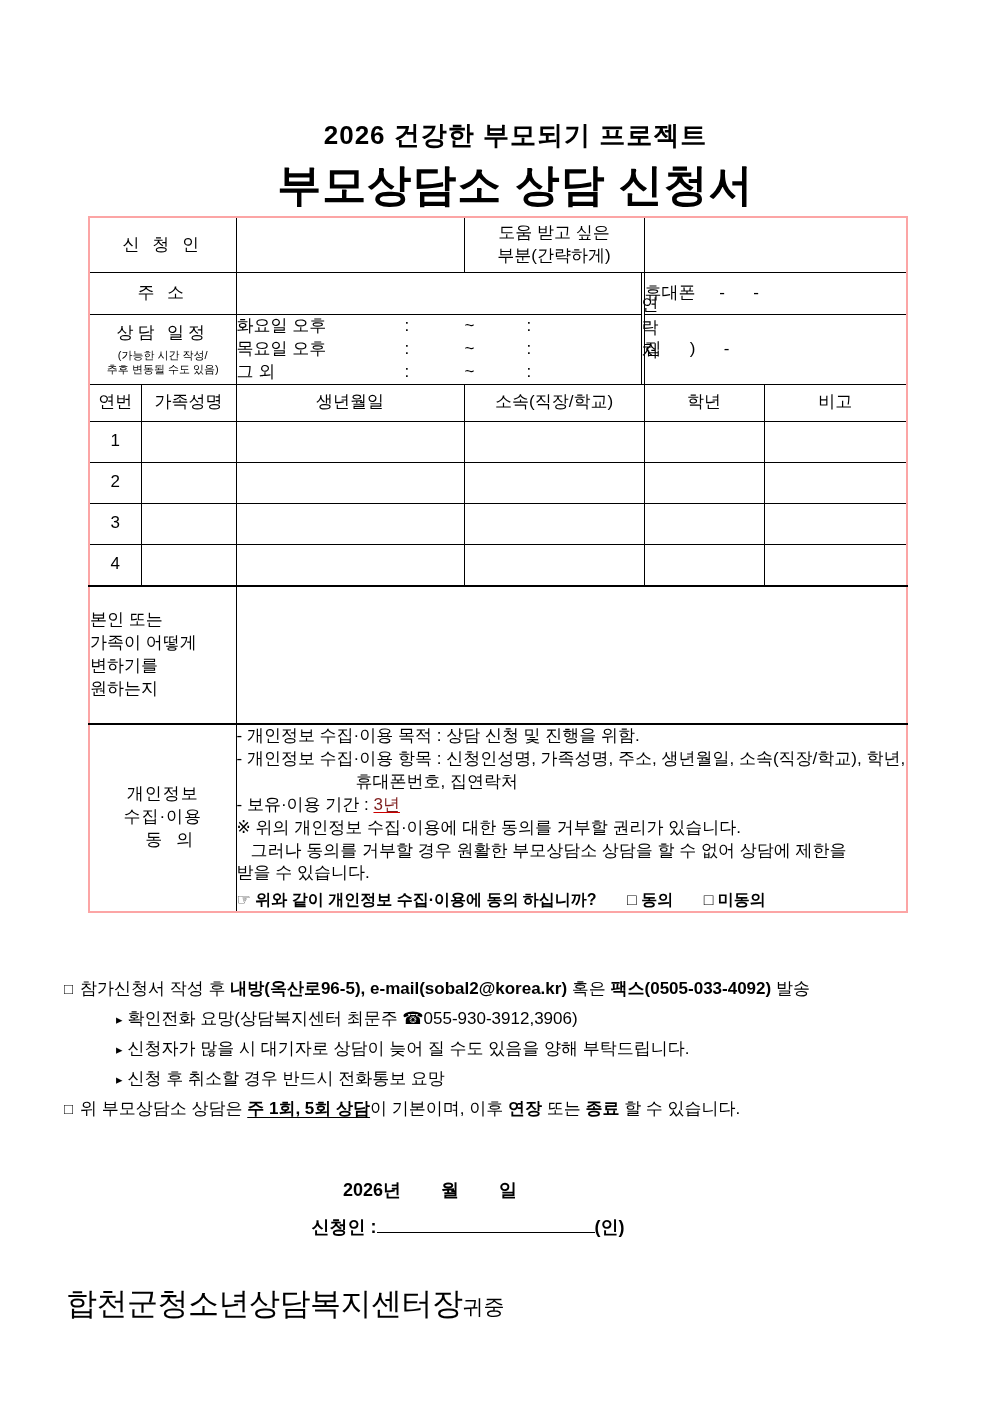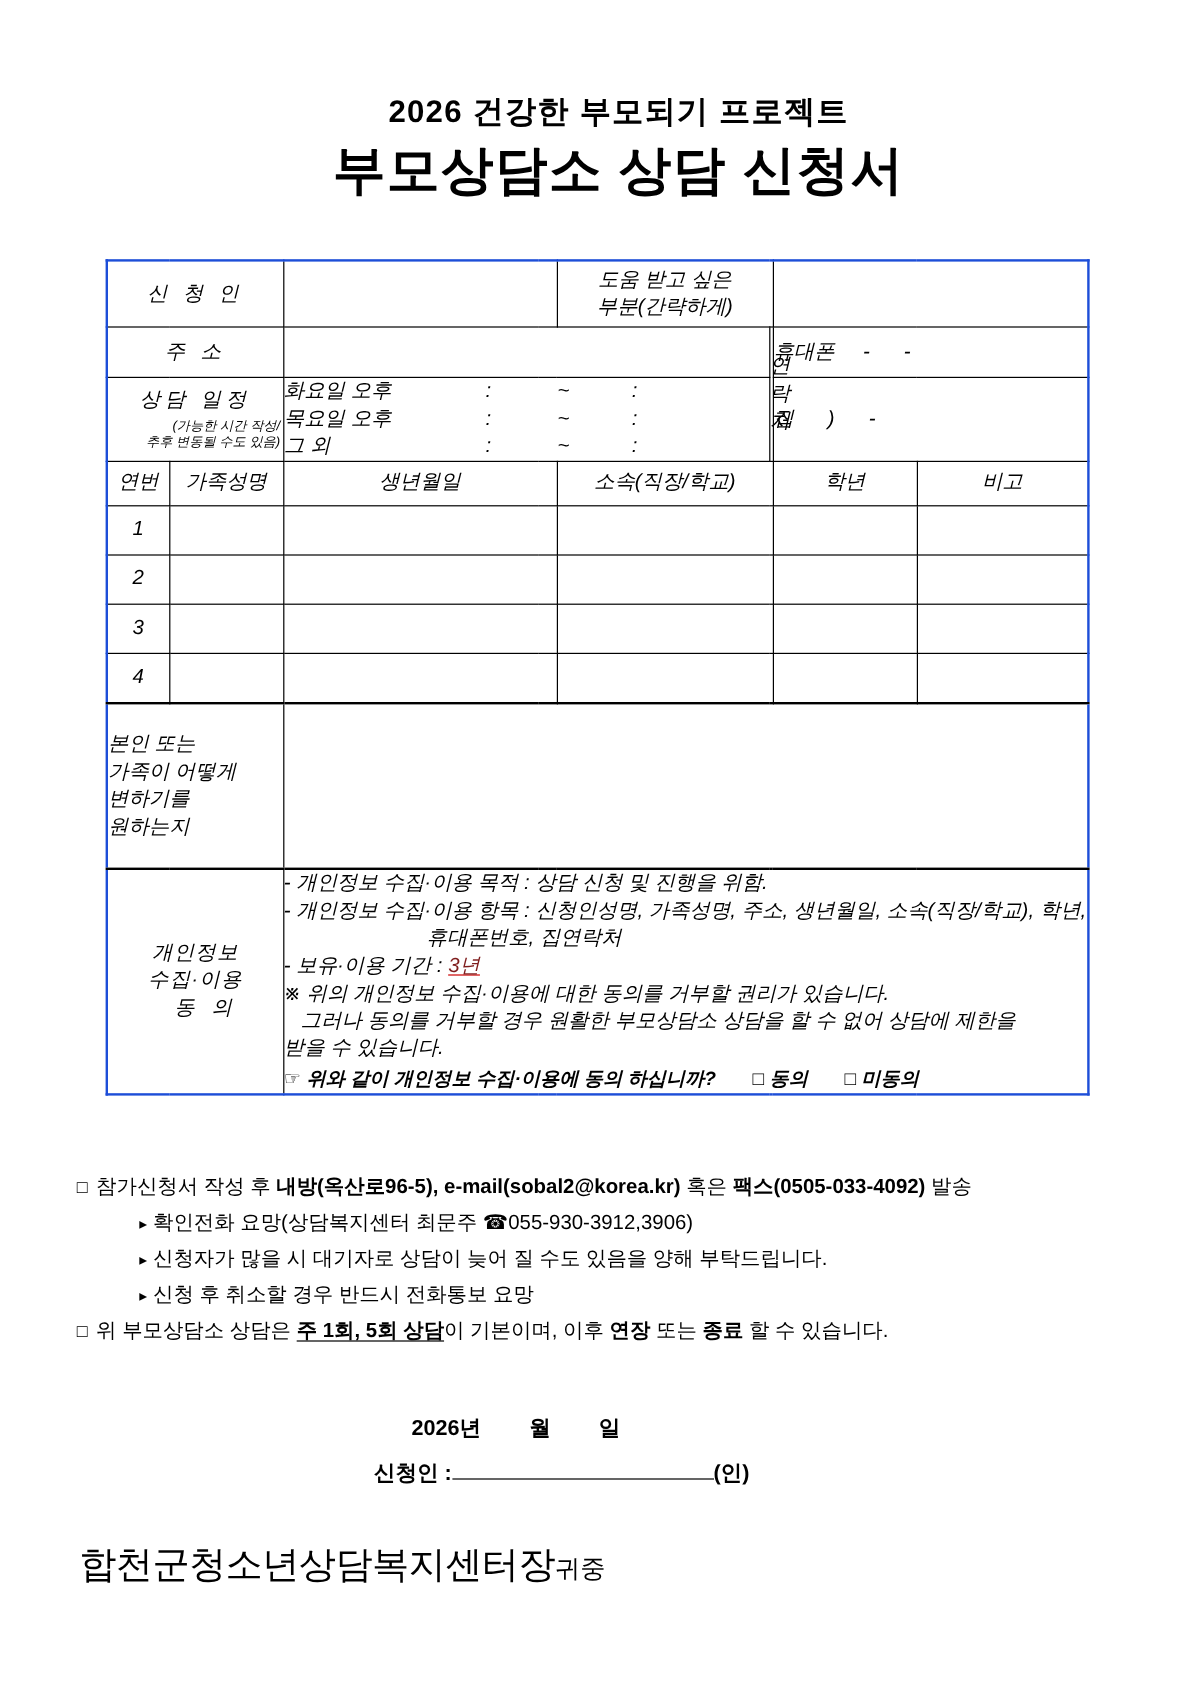--- a/index.html
+++ b/index.html
@@ -13,21 +13,21 @@
     height: 1403px;
     position: relative;
     font-family: "Liberation Sans", "DejaVu Sans", sans-serif;
     color: #000000;
     overflow: hidden;
   }
 
   
   .title-block {
     text-align: center;
-    padding-top: 78px;
+    padding-top: 120px;
     margin-left: 39px;
   }
   .title-sub {
     font-size: 26px;
     font-weight: bold;
     letter-spacing: 1px;
     line-height: 1.2;
   }
   .title-main {
     font-size: 44px;
@@ -53,34 +53,32 @@
     table-layout: fixed;
   }
   table.form td {
     border: 1px solid #000;
     padding: 0;
     vertical-align: middle;
     font-size: 17px;
     line-height: 1.35;
   }
   .tbl-outer {
-    border: 2px solid #1d4ed8;
-    font-style: italic;
+    border: 2px solid #fca5a5;
   }
   .lbl {
     text-align: center;
     font-size: 18px;
     letter-spacing: 4px;
   }
   .lbl-sm {
     font-size: 11px;
     letter-spacing: 0px;
     line-height: 1.35;
     margin-top: 3px;
-    text-align: right;
   }
   .cell-pad {
     padding: 4px 8px;
   }
   .help-label {
     text-align: center;
     font-size: 17px;
     line-height: 1.35;
     padding: 4px 4px;
   }

